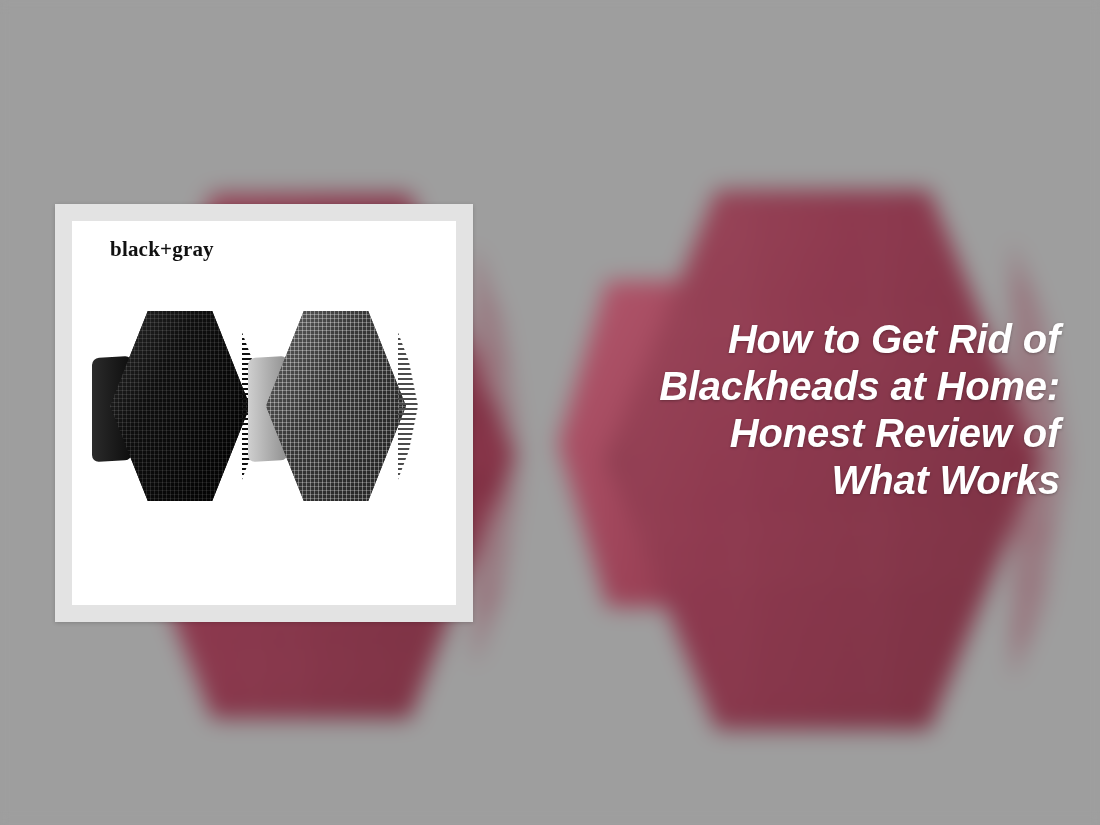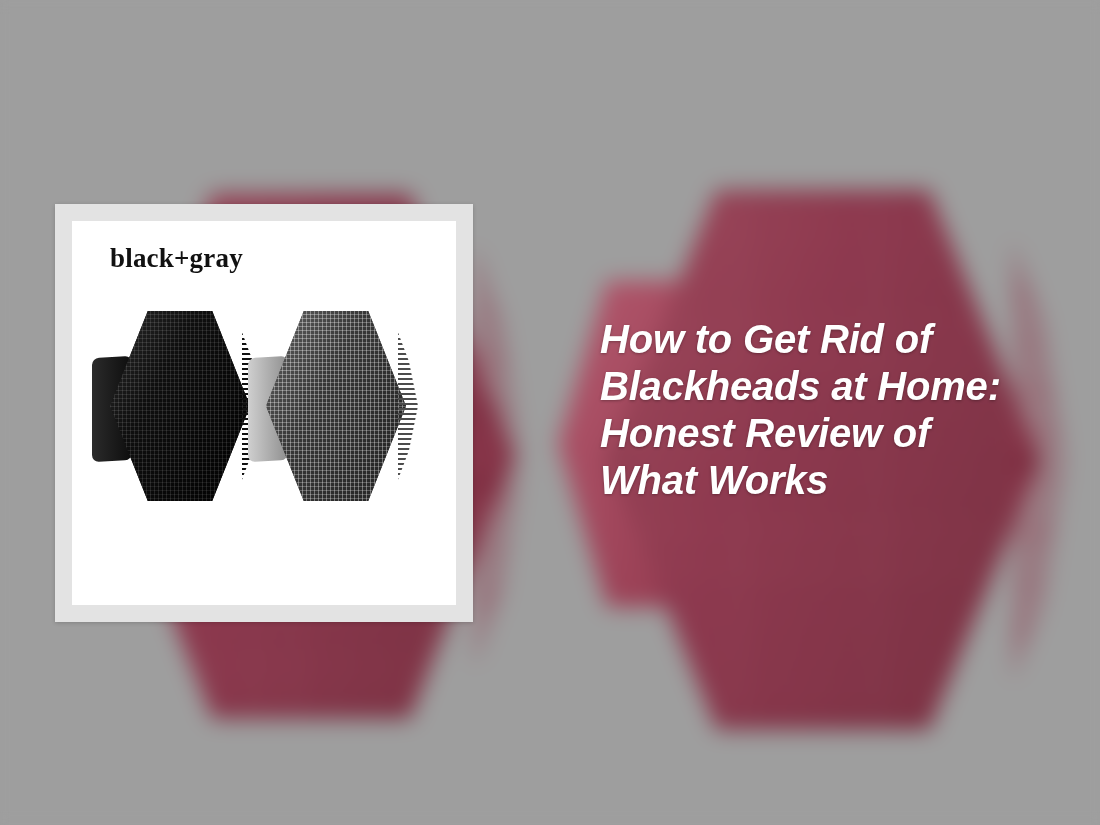--- a/index.html
+++ b/index.html
@@ -88,24 +88,24 @@
     left: 17px;
     top: 17px;
     right: 17px;
     bottom: 17px;
     background: #ffffff;
     overflow: hidden;
   }
   #brand-wordmark {
     position: absolute;
     left: 38px;
-    top: 22px;
+    top: 16px;
     font-family: "Liberation Serif", serif;
     font-weight: bold;
-    font-size: 27px;
+    font-size: 21px;
     letter-spacing: 0.2px;
     color: #111111;
     white-space: nowrap;
   }
 
   
   .prod {
     position: absolute;
     top: 88px;
     width: 156px;
@@ -160,21 +160,21 @@
   }
   .prod.black .prod-bristles { color: #111111; }
   .prod.gray  .prod-bristles { color: #4c4c4c; }
 
   
   #headline {
     position: absolute;
     left: 600px;
     top: 316px;
     width: 460px;
-    text-align: left;
+    text-align: right;
     color: #ffffff;
     font-style: italic;
     font-weight: bold;
     font-size: 40px;
     line-height: 47px;
     letter-spacing: -0.2px;
     text-shadow: 0 1px 3px rgba(0,0,0,0.30);
     white-space: pre-line;
   }
 </style>

